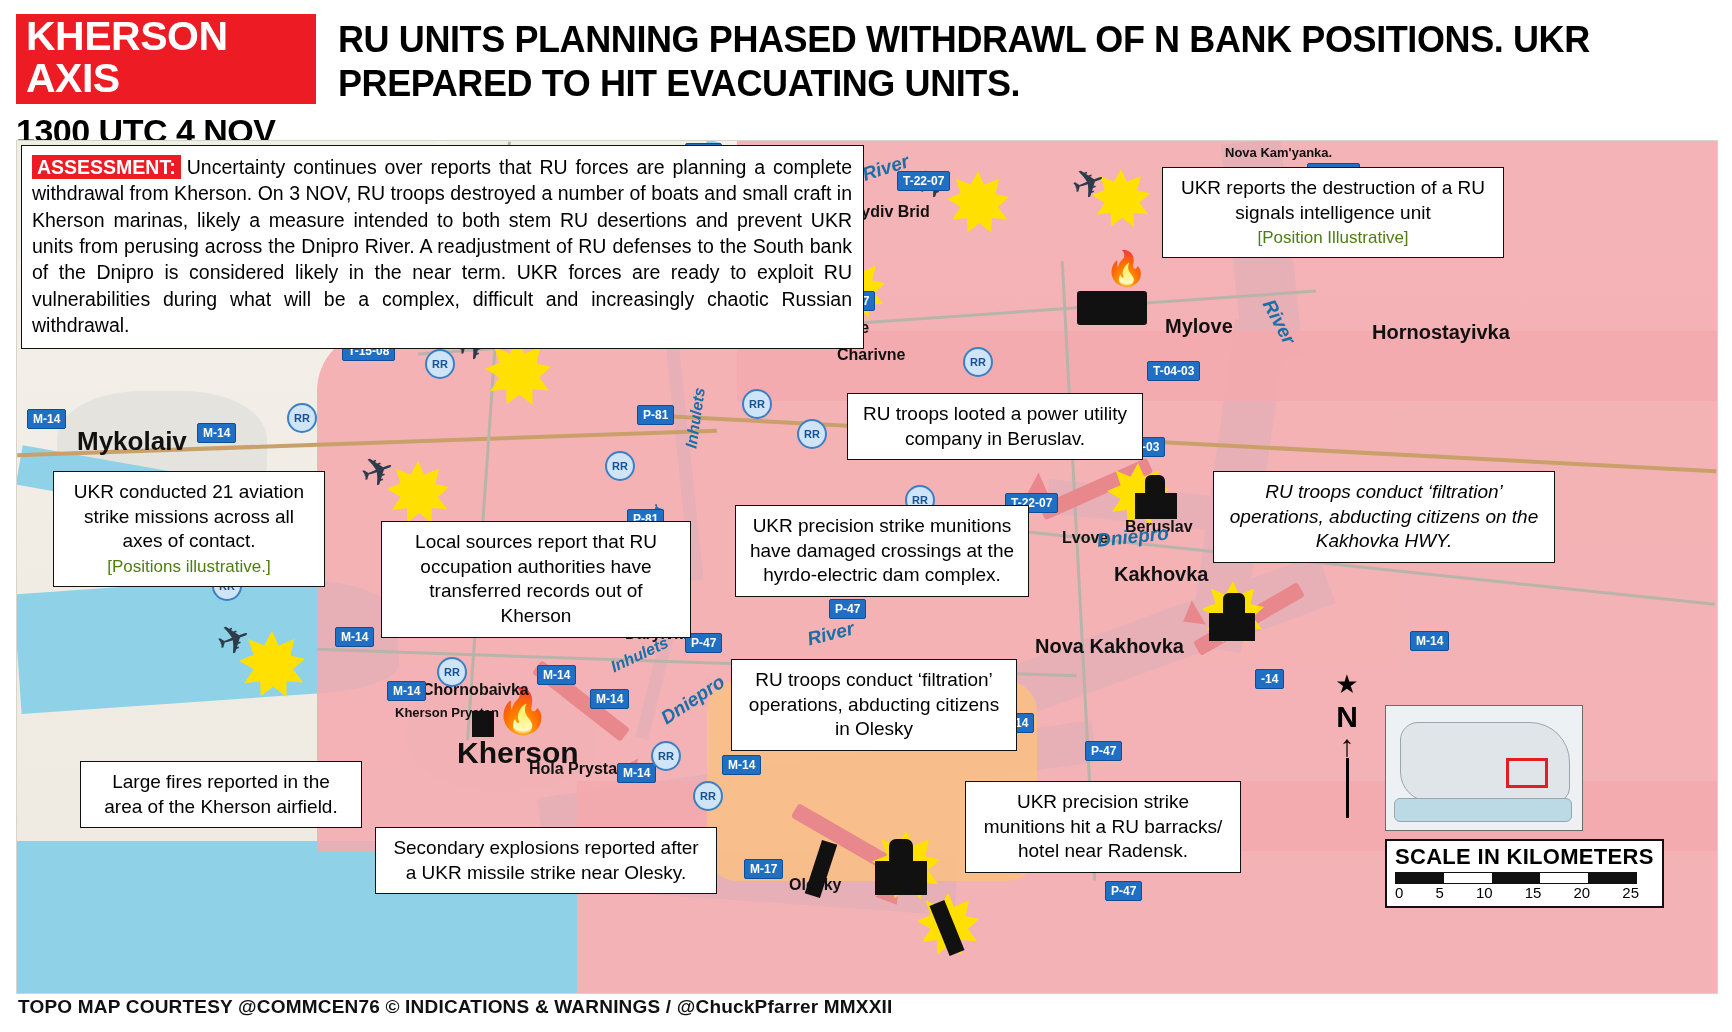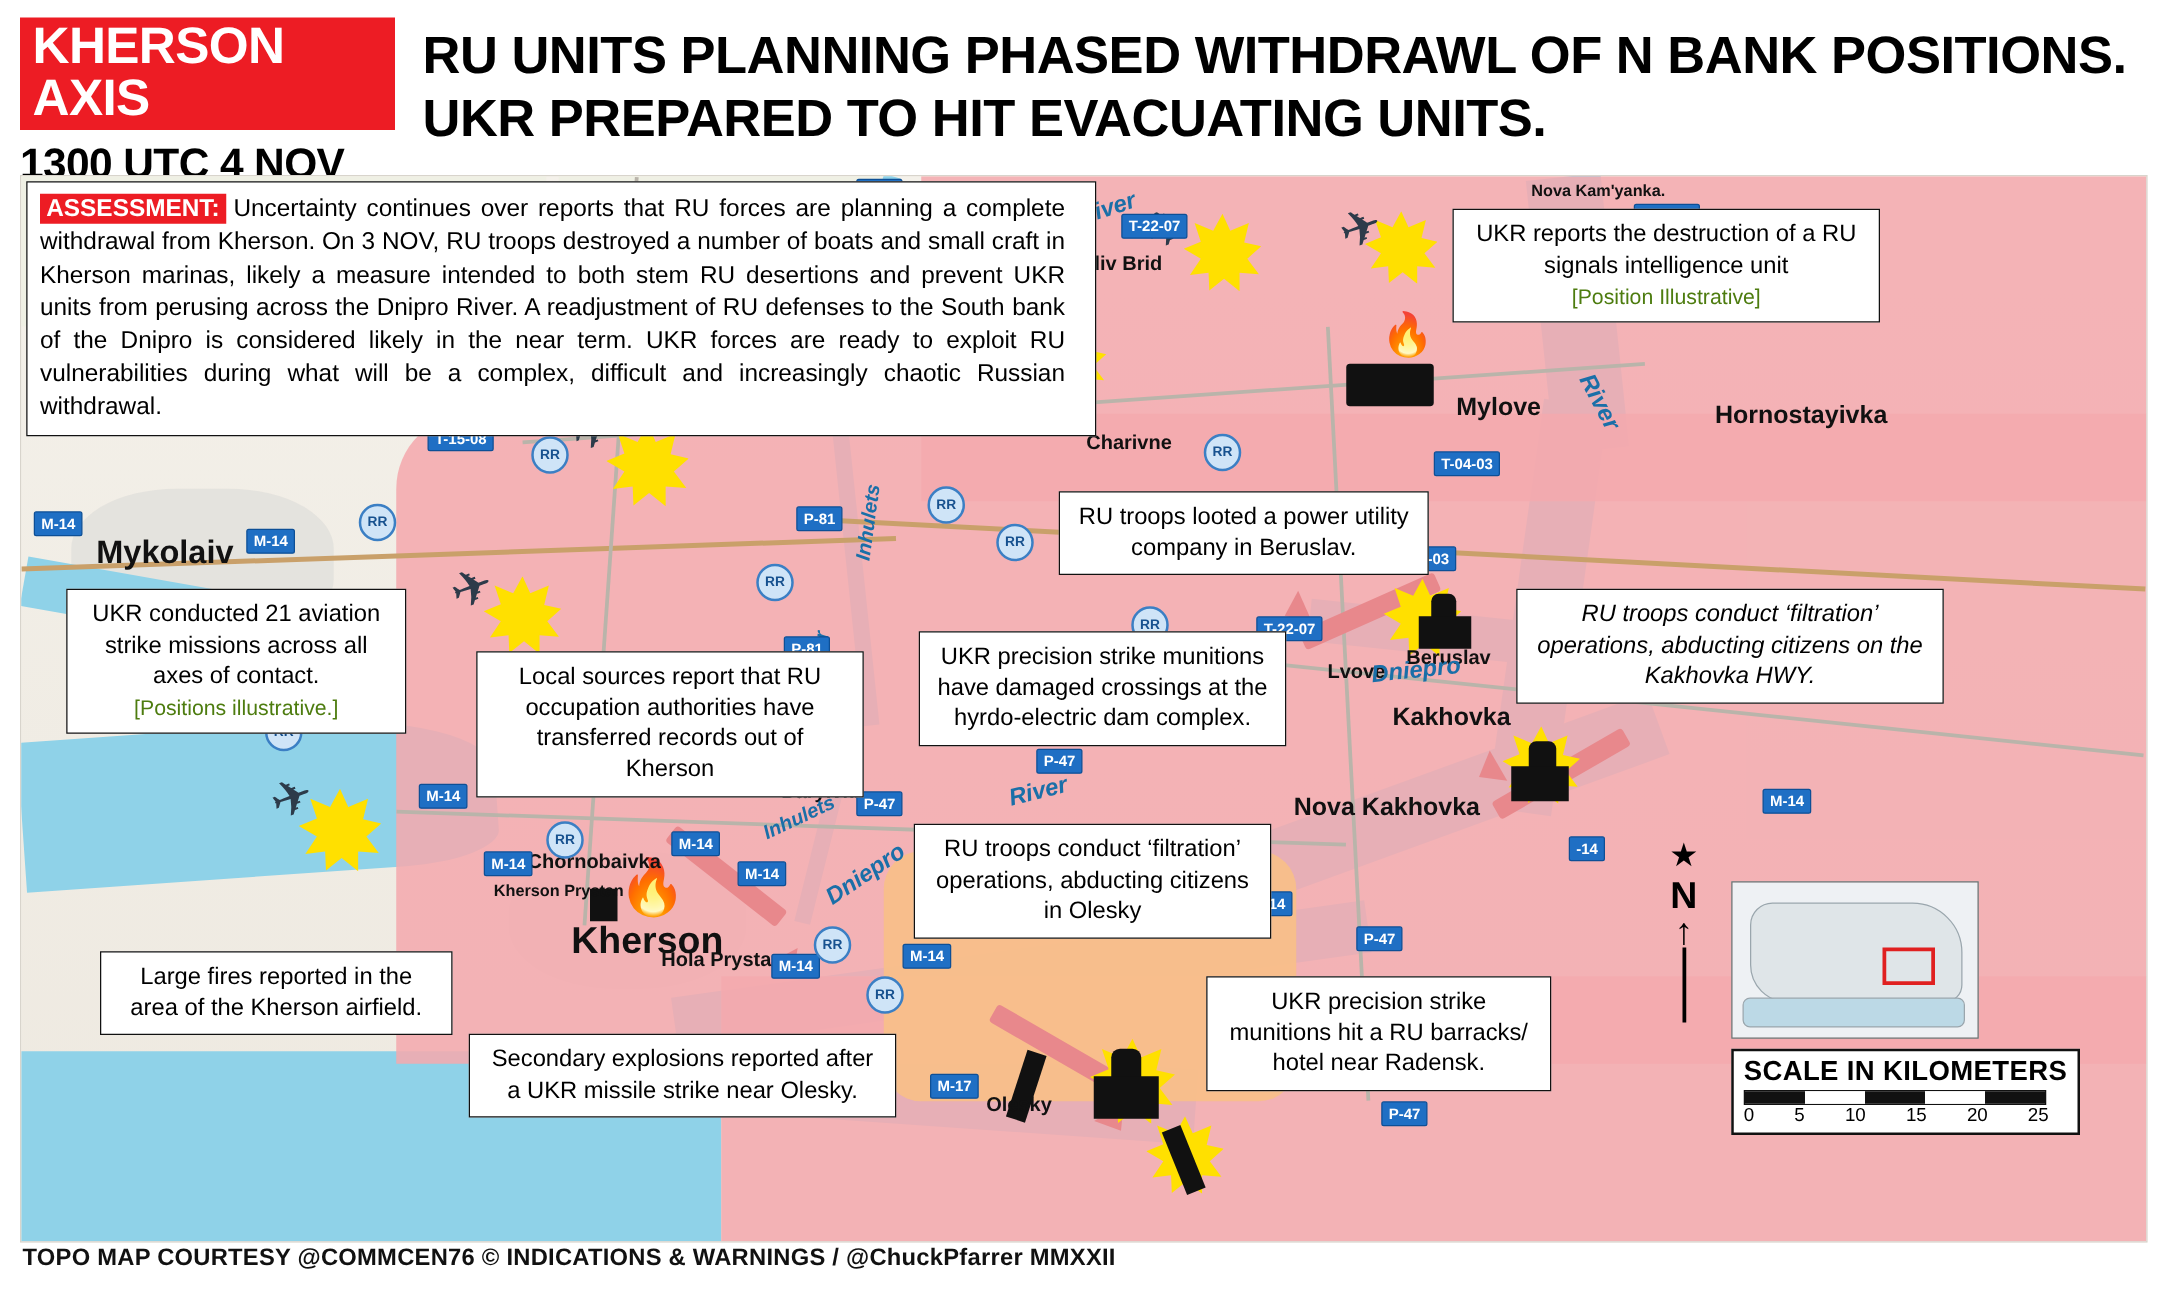--- a/index.html
+++ b/index.html
@@ -18,21 +18,21 @@
   .axis-tag{
     display:inline-block;background:#ed1c24;color:#ffffff;
     font-weight:bold;font-size:41px;letter-spacing:-0.5px;
     padding:2px 10px 4px 10px;line-height:1.02;
   }
   .axis-time{
     color:#000;font-weight:bold;font-size:34px;margin-top:8px;letter-spacing:-0.5px;
   }
   .hdr-title{
     position:absolute;left:338px;top:18px;width:1370px;
-    color:#000;font-weight:bold;font-size:42px;line-height:1.22;letter-spacing:-0.4px;
+    color:#000;font-weight:bold;font-size:36px;line-height:1.22;letter-spacing:-0.4px;
   }
 
   
   .map{
     position:absolute;left:16px;top:140px;width:1700px;height:852px;
     background:#f2efe9;overflow:hidden;border:1px solid #d8d4cc;
   }
   
   .map-base{position:absolute;inset:0;background:
      linear-gradient(180deg,#f4f1ea 0%,#f0ece4 55%,#eee9e0 100%);}
@@ -74,21 +74,21 @@
   
   .callout{
     position:absolute;background:#ffffff;border:1px solid #111;
     font-size:19px;color:#000;line-height:1.3;padding:8px 10px;text-align:center;
   }
   .callout .sub{color:#4d7c0f;font-size:17px;display:block;margin-top:2px;}
 
   
   .assessment{
     position:absolute;left:4px;top:4px;width:820px;background:#fff;border:1px solid #111;
-    padding:8px 24px 10px 10px;font-size:19.5px;line-height:1.35;text-align:justify;color:#000;
+    padding:8px 11px 10px 10px;font-size:19.5px;line-height:1.35;text-align:justify;color:#000;
   }
   .assessment .tag{background:#ed1c24;color:#fff;font-weight:bold;padding:1px 5px;margin-right:6px;}
 
   
   .boom{position:absolute;}
   .boom .star{
     width:100%;height:100%;background:#ffe000;
     clip-path:polygon(50% 0%,60% 22%,84% 12%,78% 37%,100% 42%,82% 58%,97% 78%,72% 76%,72% 100%,52% 84%,33% 99%,32% 76%,8% 79%,22% 58%,0% 45%,22% 36%,14% 12%,38% 22%);
   }
   .jet{position:absolute;color:#2d3b4a;font-size:40px;line-height:1;transform:rotate(-20deg);}
@@ -237,21 +237,21 @@
     <div class="silh" style="left:858px;top:720px;width:52px;height:34px;"></div>
     <div class="silh" style="left:796px;top:700px;width:16px;height:56px;transform:rotate(18deg);"></div>
     <div class="silh" style="left:922px;top:760px;width:16px;height:54px;transform:rotate(-22deg);"></div>
 
     <div id="places-layer">
         <div class="city lg" style="left: 60px; top: 285px;">Mykolaiv</div>
         <div class="city lg" style="left: 638px; top: 168px;">Snihurivka</div>
         <div class="city xl" style="left: 440px; top: 595px;">Kherson</div>
         <div class="city sm" style="left: 815px; top: 62px;">Davydiv Brid</div>
         <div class="city sm" style="left: 790px; top: 178px;">Chklove</div>
-        <div class="city sm" style="left: 852px; top: 205px;">Charivne</div>
+        <div class="city sm" style="left: 820px; top: 205px;">Charivne</div>
         <div class="city md" style="left: 1148px; top: 174px;">Mylove</div>
         <div class="city md" style="left: 1355px; top: 180px;">Hornostayivka</div>
         <div class="city xs" style="left: 1208px; top: 4px;">Nova Kam'yanka.</div>
         <div class="city sm" style="left: 1108px; top: 377px;">Beruslav</div>
         <div class="city sm" style="left: 1045px; top: 388px;">Lvove</div>
         <div class="city md" style="left: 1097px; top: 422px;">Kakhovka</div>
         <div class="city md" style="left: 1018px; top: 494px;">Nova Kakhovka</div>
         <div class="city sm" style="left: 608px; top: 484px;">Daryivka</div>
         <div class="city sm" style="left: 405px; top: 540px;">Chornobaivka</div>
         <div class="city xs" style="left: 378px; top: 564px;">Kherson Prystan</div>

